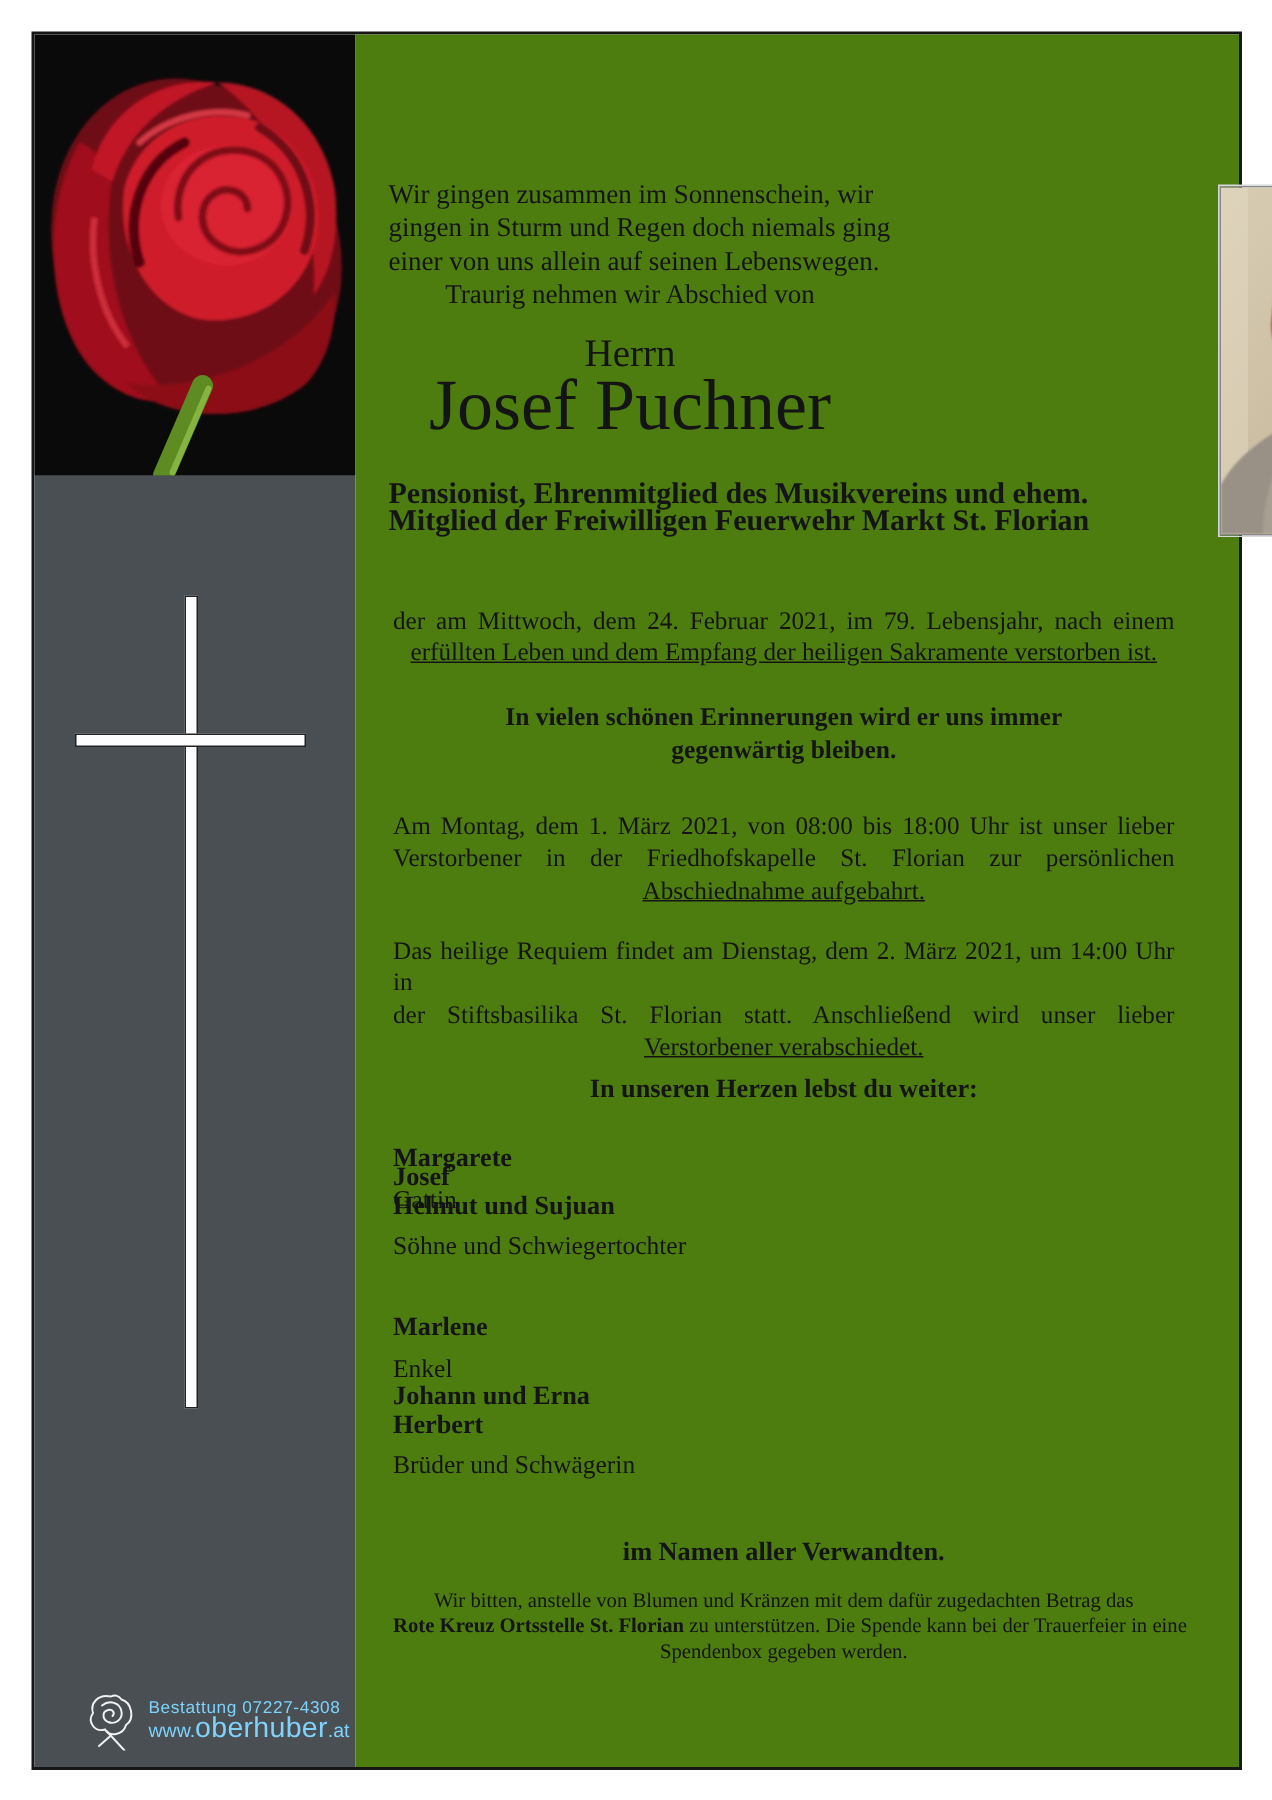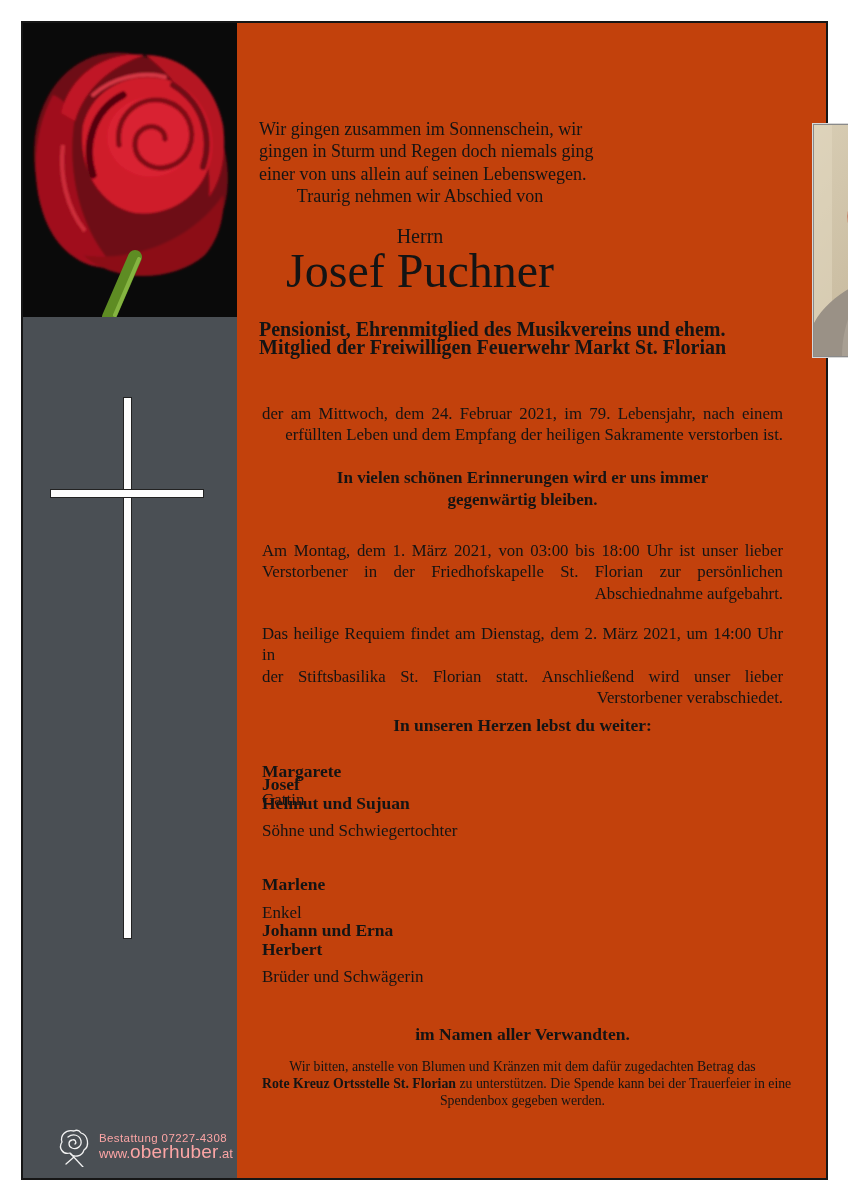--- a/index.html
+++ b/index.html
@@ -5,42 +5,42 @@
   html,body{margin:0;padding:0;background:#ffffff;}
   body{width:848px;height:1200px;position:relative;font-family:"Liberation Serif",serif;color:#141414;}
   .card{position:absolute;left:21px;top:21px;width:807px;height:1159px;border:2px solid #161616;box-sizing:border-box;background:#ffffff;}
   
   .leftcol{position:absolute;left:0;top:0;width:214px;height:100%;background:#4a4f54;}
   .roseimg{position:absolute;left:0;top:0;width:214px;height:294px;display:block;}
   
   .cross-v{position:absolute;left:100px;top:374px;width:7px;height:540px;background:#fdfdfd;border:1px solid #222;box-sizing:content-box;}
   .cross-h{position:absolute;left:27px;top:466px;width:152px;height:7px;background:#fdfdfd;border:1px solid #222;}
   
-  .logo{position:absolute;left:34px;top:1104px;display:flex;align-items:center;color:#fca5a5;font-family:"Liberation Sans",sans-serif;}
+  .logo{position:absolute;left:34px;top:1104px;display:flex;align-items:center;color:#7dd3fc;font-family:"Liberation Sans",sans-serif;}
   .logo svg{width:36px;height:40px;margin-right:6px;}
   .logo-l1{font-size:11.5px;letter-spacing:.4px;white-space:nowrap;}
   .logo-l2{font-size:13px;white-space:nowrap;line-height:16px;}
   .logo-l2 .brand{font-size:19px;letter-spacing:.2px;}
   .logo-l2 .tld{font-size:13px;}
   
-  .content{position:absolute;left:214px;top:0;right:0;bottom:0;background:#c2410c;}
+  .content{position:absolute;left:214px;top:0;right:0;bottom:0;background:#4d7c0f;}
   .abs{position:absolute;}
   .headblock{left:22px;width:322px;text-align:center;}
   .verse{top:95px;font-size:18px;line-height:22.4px;}
   .verse div{white-space:nowrap;}
-  .salut{top:201px;font-size:20px;line-height:24px;}
+  .salut{top:201px;font-size:26px;line-height:24px;}
   .bigname{top:224px;font-size:48px;line-height:48px;white-space:nowrap;}
   .subtitle{top:297px;font-size:20px;line-height:18px;font-weight:bold;}
   .subtitle div{white-space:nowrap;}
   .photo-frame{left:576px;top:101px;width:181px;height:231px;border:1px solid #8a8a8a;box-shadow:0 0 0 1px #d8d8d8;}
   .photo-frame svg{display:block;width:181px;height:231px;}
   .maincol{left:25px;width:521px;}
   .para{font-size:16.8px;line-height:21.3px;}
   .pline{text-align:justify;text-align-last:justify;}
-  .plast{text-align:right;}
+  .plast{text-align:center;text-decoration:underline;}
   .centerb{text-align:center;font-weight:bold;}
   .memory{top:444px;font-size:17px;line-height:22px;text-align:center;}
   .p1{top:380px;}
   .p2{top:517px;}
   .p3{top:600px;}
   .hearts{top:692px;font-size:17.5px;line-height:21px;}
   .mourner{text-align:left;}
   .mourner .nm{font-weight:bold;font-size:17.5px;line-height:18.6px;}
   .mourner .rel{font-size:17px;line-height:15.5px;margin-top:11px;}
   .m0{top:739px;} .m1{top:752px;} .m2{top:852px;} .m3{top:898px;}
@@ -178,21 +178,21 @@
       <div class="pline">der am Mittwoch, dem 24. Februar 2021, im 79. Lebensjahr, nach einem</div>
       <div class="plast">erfüllten Leben und dem Empfang der heiligen Sakramente verstorben ist.</div>
     </div>
 
     <div class="abs maincol centerb memory">
       <div>In vielen schönen Erinnerungen wird er uns immer</div>
       <div>gegenwärtig bleiben.</div>
     </div>
 
     <div class="abs maincol para p2">
-      <div class="pline">Am Montag, dem 1. März 2021, von 03:00 bis 18:00 Uhr ist unser lieber</div>
+      <div class="pline">Am Montag, dem 1. März 2021, von 08:00 bis 18:00 Uhr ist unser lieber</div>
       <div class="pline">Verstorbener in der Friedhofskapelle St. Florian zur persönlichen</div>
       <div class="plast">Abschiednahme aufgebahrt.</div>
     </div>
 
     <div class="abs maincol para p3">
       <div class="pline">Das heilige Requiem findet am Dienstag, dem 2. März 2021, um 14:00 Uhr in</div>
       <div class="pline">der Stiftsbasilika St. Florian statt. Anschließend wird unser lieber</div>
       <div class="plast">Verstorbener verabschiedet.</div>
     </div>
 

